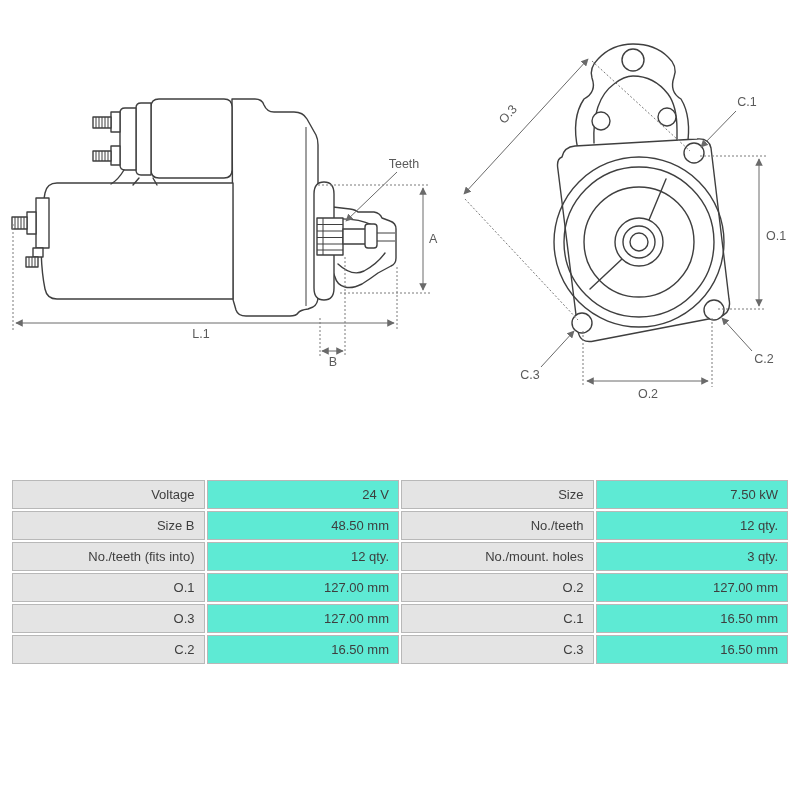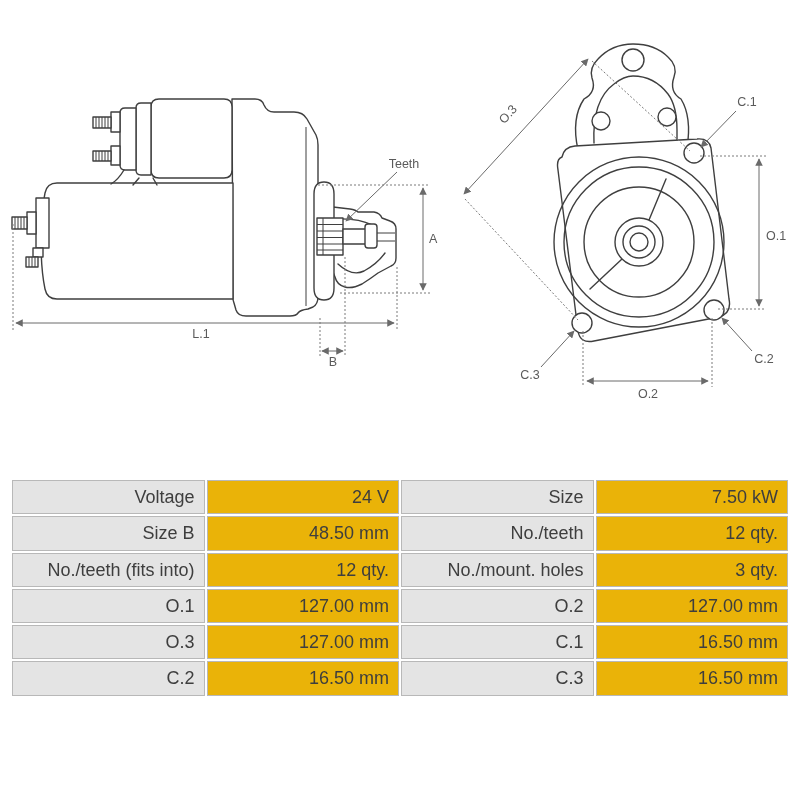--- a/index.html
+++ b/index.html
@@ -6,25 +6,25 @@
   #page{position:relative;width:800px;height:800px;background:#fff;overflow:hidden;
         font-family:"Liberation Sans",sans-serif;}
   #drawing{position:absolute;left:0;top:0;}
   .outline{fill:#ffffff;stroke:#3f3f3f;stroke-width:1.4;stroke-linejoin:round;}
   .oline{fill:none;stroke:#3f3f3f;stroke-width:1.4;stroke-linejoin:round;stroke-linecap:round;}
   .thin{fill:none;stroke:#3f3f3f;stroke-width:1;}
   .dim{fill:none;stroke:#6a6a6a;stroke-width:1;}
   .dot{fill:none;stroke:#7a7a7a;stroke-width:1;stroke-dasharray:2,2;}
   .dlabel{fill:#5a5a5a;font-size:12.5px;font-family:"Liberation Sans",sans-serif;}
   table.spec{position:absolute;left:10px;top:478px;width:780px;border-collapse:separate;
-             border-spacing:2px;table-layout:fixed;font-size:18px;color:#3e3e3e;}
+             border-spacing:2px;table-layout:fixed;font-size:13px;color:#3e3e3e;}
   table.spec td{border:1px solid #b8b8b8;text-align:right;padding:4px 9px;height:19px;
                 vertical-align:middle;line-height:1.35;}
   td.lbl{background:#e4e4e4;}
-  td.val{background:#eab308;}
+  td.val{background:#5eead4;}
 </style>
 </head>
 <body>
 
 <div id="page">
 
   <svg id="drawing" width="800" height="470" viewBox="0 0 800 470" xmlns="http://www.w3.org/2000/svg">
     <defs>
       <marker id="arr" viewBox="0 0 10 10" refX="9" refY="5" markerWidth="7.5" markerHeight="7.5" orient="auto-start-reverse">
         <path d="M0,0 L10,5 L0,10 z" fill="#6a6a6a"></path>

